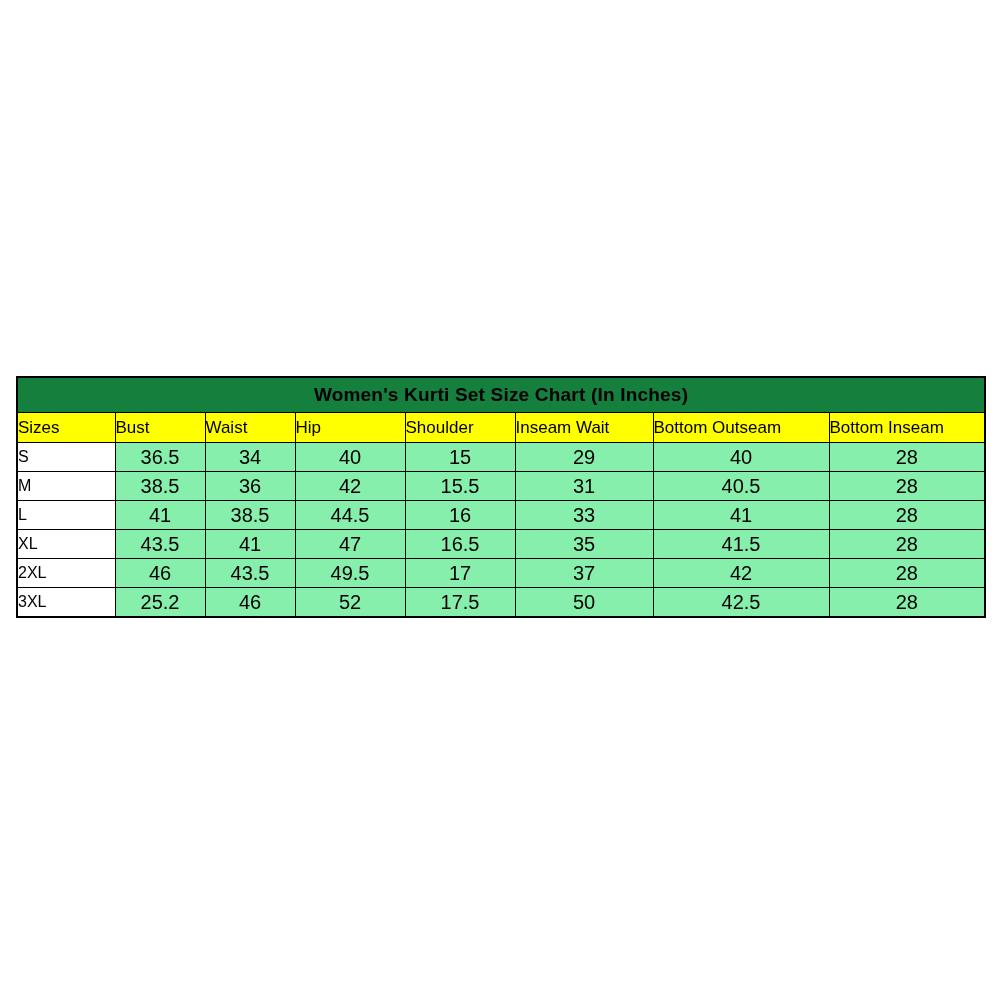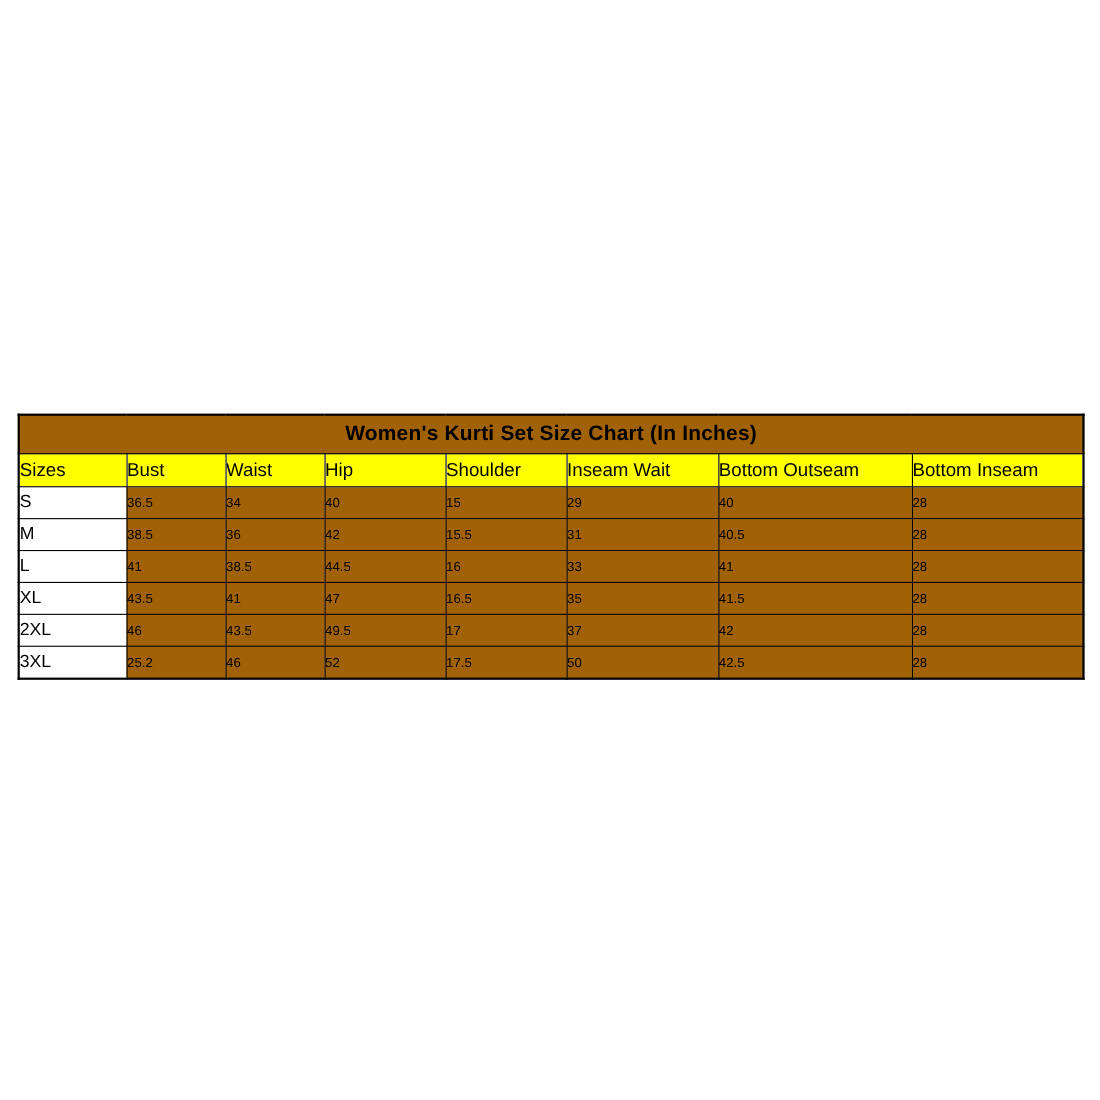--- a/index.html
+++ b/index.html
@@ -26,21 +26,21 @@
     width: 968px;
     border: 2px solid #000000;
   }
   table.size-chart td,
   table.size-chart th {
     border: 1px solid #000000;
     padding: 0;
     margin: 0;
   }
   .title-cell {
-    background: #a16207;
+    background: #15803d;
     color: #000000;
     font-size: 19px;
     font-weight: bold;
     text-align: center;
     height: 34px;
     line-height: 34px;
     letter-spacing: 0.2px;
   }
   .hdr-cell {
     background: #ffff00;
@@ -57,24 +57,24 @@
   .size-cell {
     background: #ffffff;
     color: #000000;
     font-size: 16px;
     text-align: left;
     padding-left: 5px;
     height: 28px;
     line-height: 28px;
   }
   .val-cell {
-    background: #a16207;
+    background: #86efac;
     color: #000000;
-    font-size: 12px;
-    text-align: left;
+    font-size: 20px;
+    text-align: center;
     height: 28px;
     line-height: 28px;
   }
   
   col.c0 { width: 98px; }
   col.c1 { width: 90px; }
   col.c2 { width: 90px; }
   col.c3 { width: 110px; }
   col.c4 { width: 110px; }
   col.c5 { width: 138px; }

